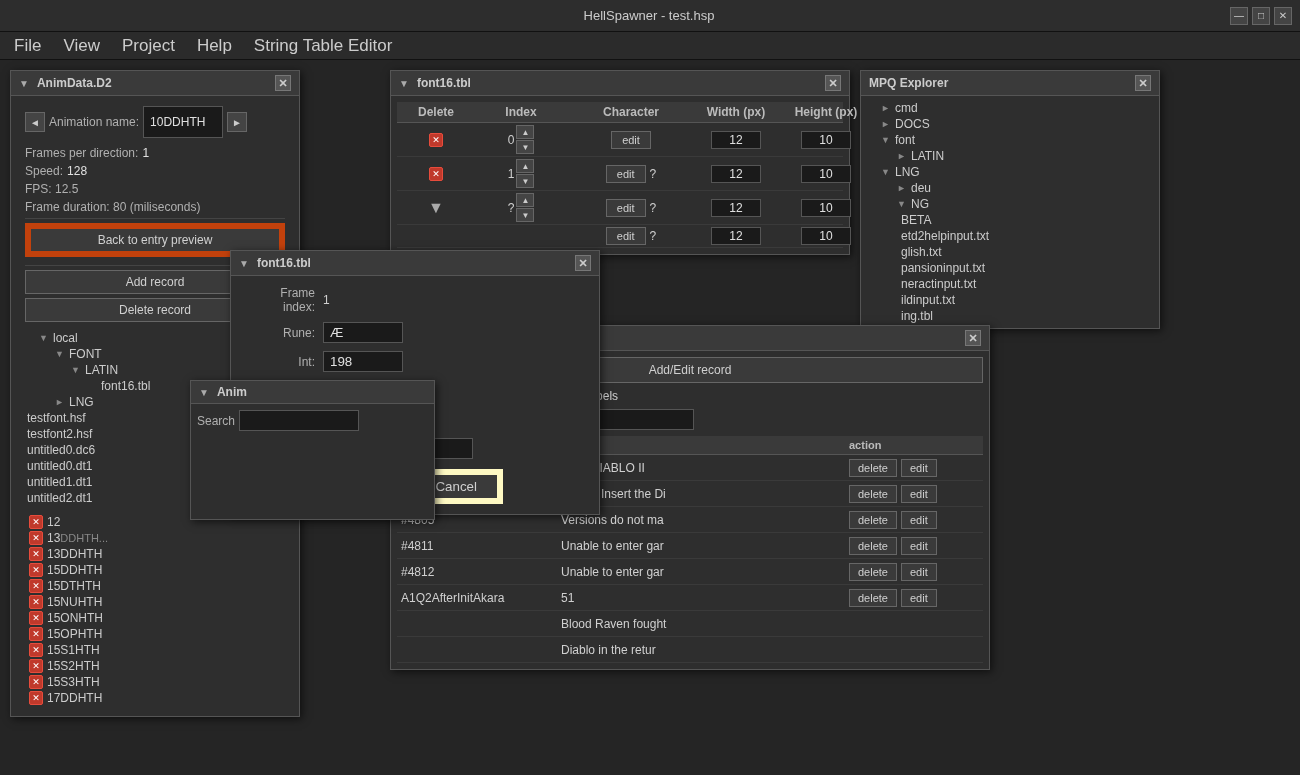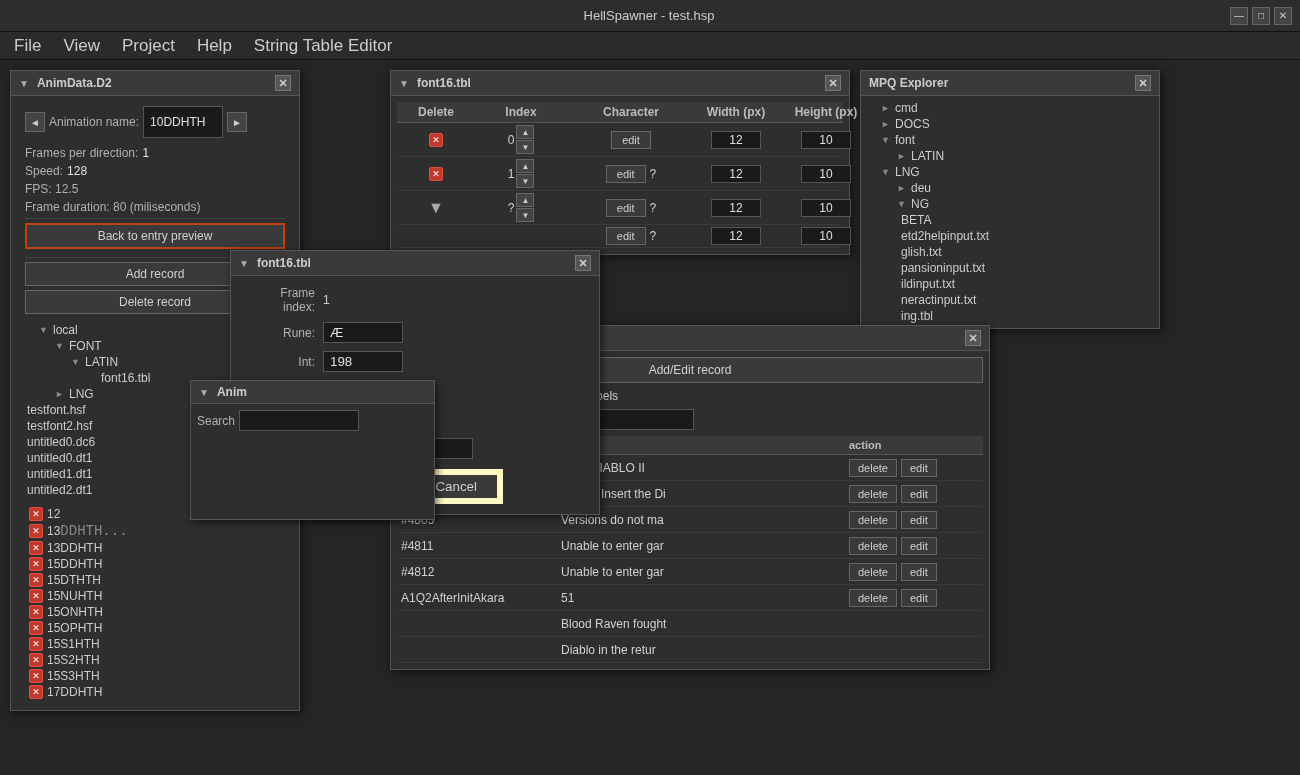--- a/index.html
+++ b/index.html
@@ -390,21 +390,21 @@
       left: 860px;
       width: 300px;
       z-index: 5;
     }
     .mpq-body { padding: 4px; }
 
     .back-to-preview-btn {
       width: 100%;
       padding: 4px 8px;
       background: #3a3a3a;
-      border: 2px solid #c2410c;
+      border: 6px solid #c2410c;
       color: #d0d0d0;
       cursor: pointer;
       text-align: center;
       margin-bottom: 4px;
       font-size: 12px;
     }
 
     .tree-indent-1 { padding-left: 16px; }
 
     .list-item-row {
@@ -523,21 +523,21 @@
         </div>
       </div>
 
       <div style="padding:4px 6px;">
         <div class="list-item-row">
           <div class="delete-x">✕</div>
           <span class="list-label">12</span>
         </div>
         <div class="list-item-row">
           <div class="delete-x">✕</div>
-          <span class="list-label">13<span style="color:#888;font-size:14px;font-family:Liberation Mono, monospace;">DDHTH...</span></span>
+          <span class="list-label">13<span style="color:#888;font-size:11px;">DDHTH...</span></span>
         </div>
         <div class="list-item-row">
           <div class="delete-x">✕</div>
           <span class="list-label">13DDHTH</span>
         </div>
         <div class="list-item-row">
           <div class="delete-x">✕</div>
           <span class="list-label">15DDHTH</span>
         </div>
         <div class="list-item-row">
@@ -871,24 +871,24 @@
           <div class="list-item-row">
             <span class="tree-label">etd2helpinput.txt</span>
           </div>
           <div class="list-item-row">
             <span class="tree-label">glish.txt</span>
           </div>
           <div class="list-item-row">
             <span class="tree-label">pansioninput.txt</span>
           </div>
           <div class="list-item-row">
+            <span class="tree-label">neractinput.txt</span>
+          </div>
+          <div class="list-item-row">
             <span class="tree-label">ildinput.txt</span>
-          </div>
-          <div class="list-item-row">
-            <span class="tree-label">neractinput.txt</span>
           </div>
           <div class="list-item-row">
             <span class="tree-label">ing.tbl</span>
           </div>
         </div>
       </div>
     </div>
   </div>
 
 </div>

